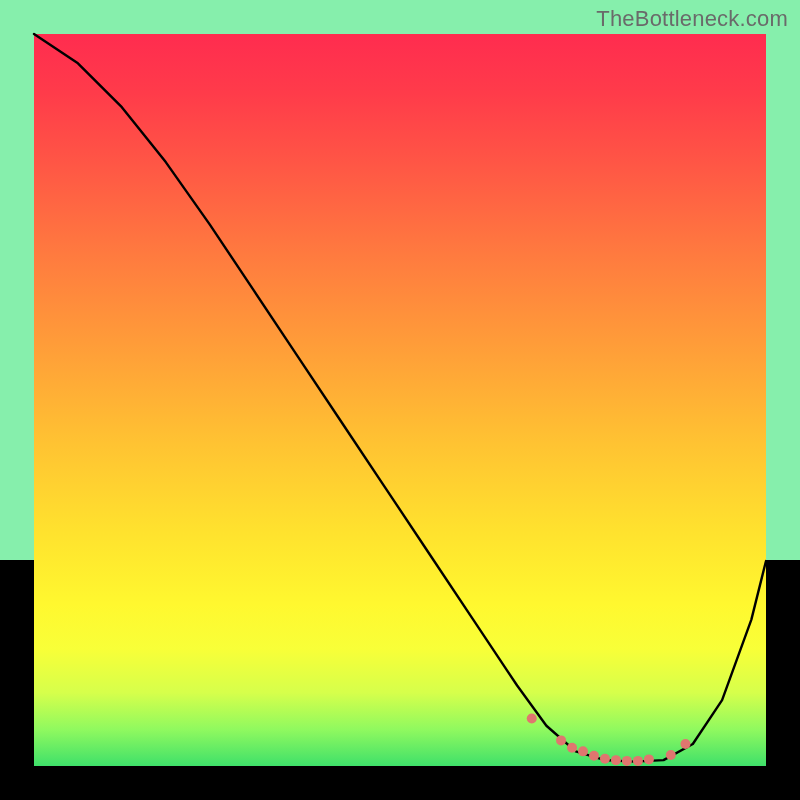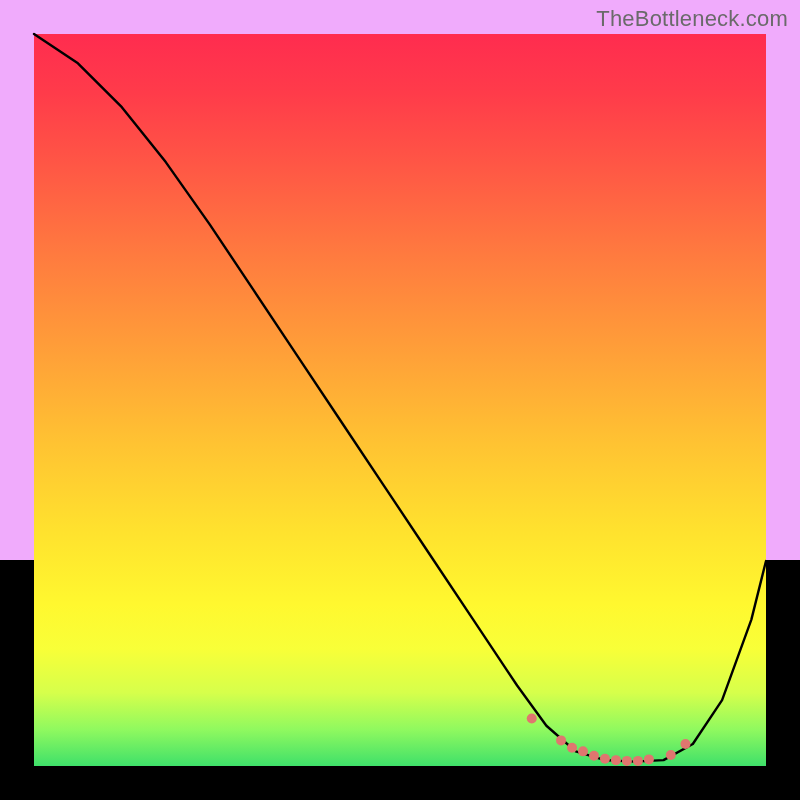--- a/index.html
+++ b/index.html
@@ -7,21 +7,21 @@
     padding: 0;
     width: 800px;
     height: 800px;
     background: #000;
     overflow: hidden;
   }
   .frame {
     position: relative;
     width: 800px;
     height: 560px;
-    background: #f0abfc;
+    background: #86efac;
   }
   .plot {
     position: absolute;
     left: 34px;
     top: 34px;
     width: 732px;
     height: 732px;
     background: linear-gradient(to bottom,
       #ff2c4f 0%,
       #ff3b4a 8%,

